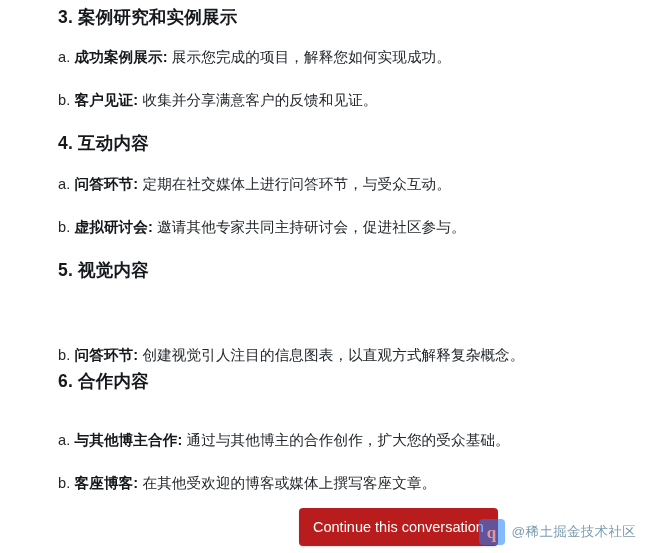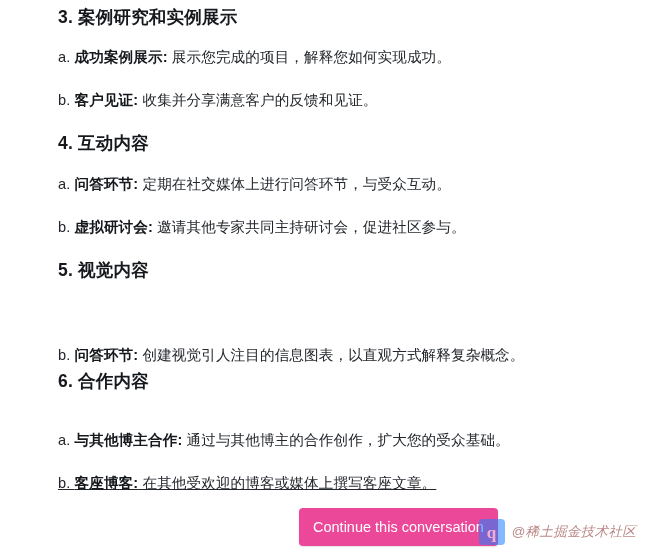--- a/index.html
+++ b/index.html
@@ -47,31 +47,31 @@
   .p1 { position: absolute; left: 58px; top: 47px; }
   .p2 { position: absolute; left: 58px; top: 90px; }
   .s2 { position: absolute; left: 58px; top: 132px; }
   .p3 { position: absolute; left: 58px; top: 174px; }
   .p4 { position: absolute; left: 58px; top: 217px; }
   .s3 { position: absolute; left: 58px; top: 259px; }
   .p5 { position: absolute; left: 58px; top: 302px; }
   .p6 { position: absolute; left: 58px; top: 345px; }
   .s4 { position: absolute; left: 58px; top: 370px; }
   .p7 { position: absolute; left: 58px; top: 430px; }
-  .p8 { position: absolute; left: 58px; top: 473px; text-decoration: underline; }
+  .p8 { position: absolute; left: 58px; top: 473px; }
   .s5 { position: absolute; left: 58px; top: 515px; }
 
   
   .cta {
     position: absolute;
     left: 299px;
     top: 508px;
     height: 38px;
     min-width: 196px;
-    background: #ec4899;
+    background: #b91c1c;
     color: #ffffff;
     border: none;
     border-radius: 4px;
     font-size: 14.5px;
     font-family: "Liberation Sans", sans-serif;
     display: flex;
     align-items: center;
     justify-content: center;
     padding: 0 14px;
     cursor: pointer;
@@ -97,23 +97,22 @@
     font-size: 17px;
     font-weight: bold;
     display: flex;
     align-items: center;
     justify-content: center;
     line-height: 1;
     font-family: "Liberation Serif", serif;
   }
   .wm-text {
     font-size: 13.5px;
-    color: #7f1d1d;
+    color: #0c4a6e;
     letter-spacing: 0.3px;
-    font-style: italic;
   }
   .scroll-edge {
     position: absolute;
     right: 0;
     top: 0;
     width: 3px;
     height: 553px;
     background: transparent;
   }
 </style>

